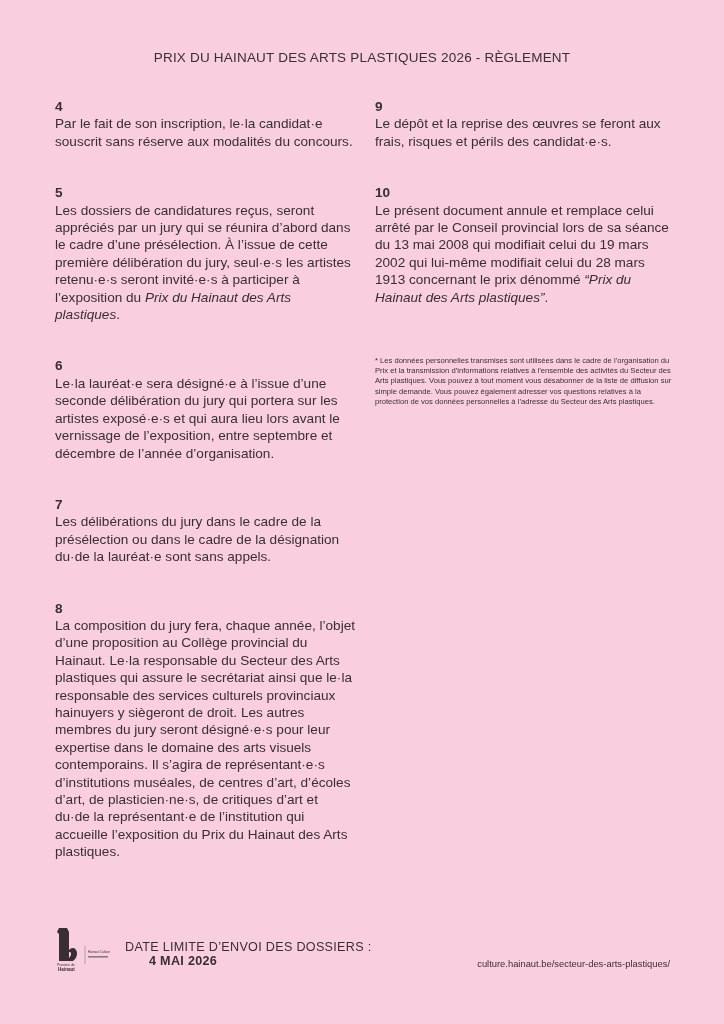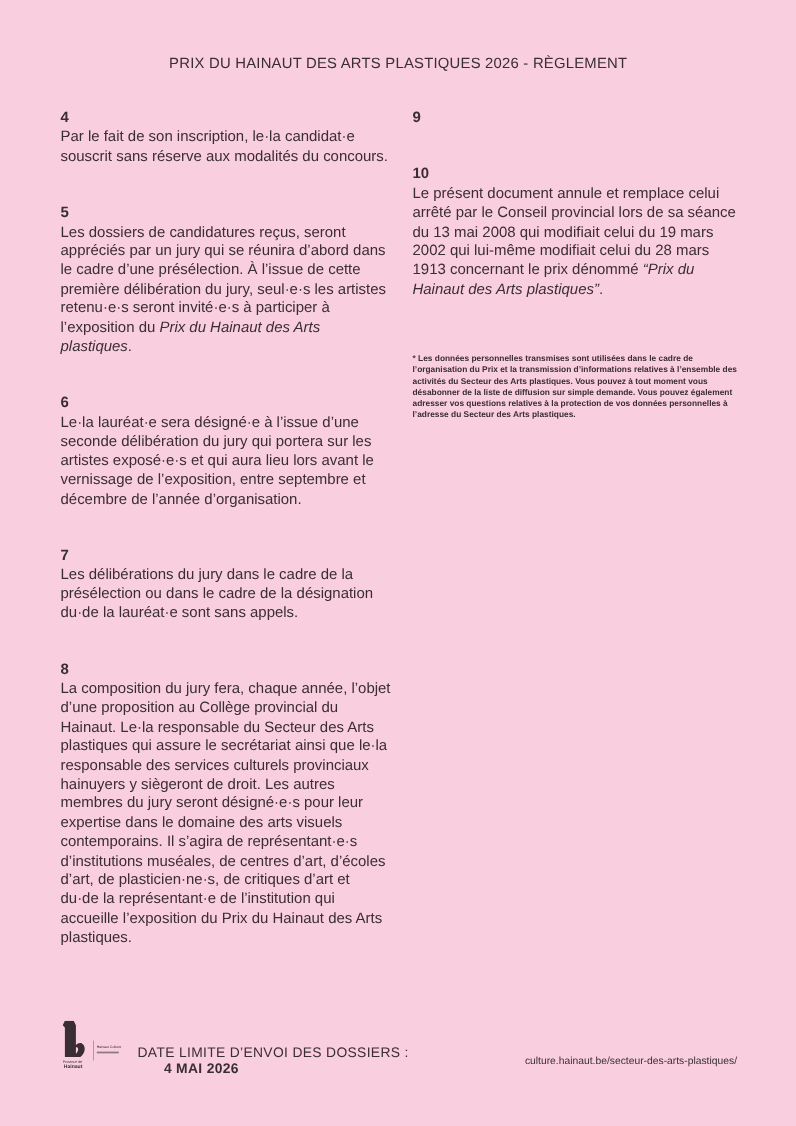--- a/index.html
+++ b/index.html
@@ -19,28 +19,27 @@
     .col-left { left: 55px; }
     .col-right { left: 375px; }
     .article { font-size: 13.6px; line-height: 17.4px; }
     .article .num { font-weight: bold; font-size: 13.6px; display: block; }
     .article p { margin: 0; }
     .article p + p { margin-top: 9px; }
     .article em { font-style: italic; }
     .footnote {
       font-size: 7.6px; line-height: 10.2px; margin-top: 12px;
       color: #3a2d33;
-      font-weight: bold;
     }
     .footer {
       position: absolute; top: 928px; left: 55px; width: 615px; height: 45px;
     }
     .logo { position: absolute; left: 0; top: 0; width: 70px; height: 44px; }
     .deadline {
-      position: absolute; left: 70px; top: 22px;
+      position: absolute; left: 70px; top: 12px;
       font-size: 12.6px; line-height: 14px; letter-spacing: 0.3px;
     }
     .deadline .label { display: block; }
     .deadline .date { display: block; font-weight: bold; margin-left: 24px; }
     .url {
       position: absolute; right: 0; top: 30px; font-size: 9.4px; color: #3a2d33;
       text-decoration: none;
     }
   </style>
 </head>
@@ -71,20 +70,21 @@
 
   <div class="article">
     <span class="num">8</span>
     <p>La composition du jury fera, chaque année, l’objet d’une proposition au Collège provincial du Hainaut. Le·la responsable du Secteur des Arts plastiques qui assure le secrétariat ainsi que le·la responsable des services culturels provinciaux hainuyers y siègeront de droit. Les autres membres du jury seront désigné·e·s pour leur expertise dans le domaine des arts visuels contemporains. Il s’agira de représentant·e·s d’institutions muséales, de centres d’art, d’écoles d’art, de plasticien·ne·s, de critiques d’art et du·de la représentant·e de l’institution qui accueille l’exposition du Prix du Hainaut des Arts plastiques.</p>
   </div>
 </div>
 
 <div class="col col-right">
   <div class="article" style="margin-bottom:34px;">
     <span class="num">9</span>
+    <p>Le dépôt et la reprise des œuvres se feront aux frais, risques et périls des candidat·e·s.</p>
   </div>
 
   <div class="article" style="margin-bottom:50px;">
     <span class="num">10</span>
     <p><span>Le présent document annule et remplace celui arrêté par le Conseil provincial lors de sa séance du 13 mai 2008 qui modifiait celui du 19 mars 2002 qui lui-même modifiait celui du 28 mars 1913 concernant le prix dénommé </span><em>“Prix du Hainaut des Arts plastiques”</em><span>.</span></p>
   </div>
 
   <div class="footnote">* Les données personnelles transmises sont utilisées dans le cadre de l’organisation du Prix et la transmission d’informations relatives à l’ensemble des activités du Secteur des Arts plastiques. Vous pouvez à tout moment vous désabonner de la liste de diffusion sur simple demande. Vous pouvez également adresser vos questions relatives à la protection de vos données personnelles à l’adresse du Secteur des Arts plastiques.</div>
 </div>
 

